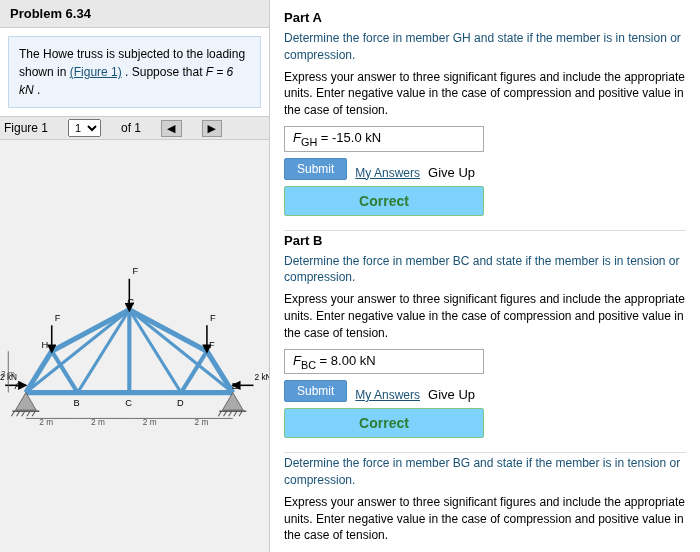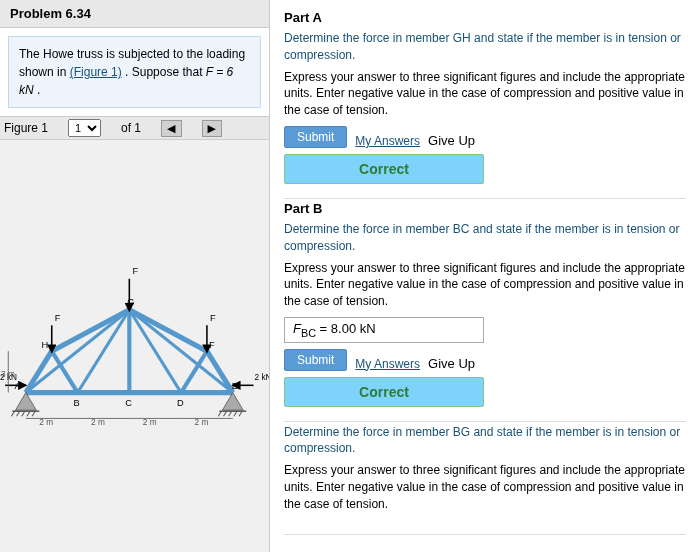--- a/index.html
+++ b/index.html
@@ -279,20 +279,23 @@
     </div>
   </div>
 </div>
 
 <div class="right-panel">
 
   <div class="part-section">
     <div class="part-label">Part A</div>
     <div class="part-question">Determine the force in member GH and state if the member is in tension or compression.</div>
     <div class="part-instruction">Express your answer to three significant figures and include the appropriate units. Enter negative value in the case of compression and positive value in the case of tension.</div>
+    <div class="answer-box">
+      <em>F</em><sub>GH</sub><span> = </span><span>-15.0 kN</span>
+    </div>
     <div class="action-row">
       <button class="submit-btn">Submit</button>
       <a class="link-btn">My Answers</a>
       <span>Give Up</span>
     </div>
     <div class="correct-box">Correct</div>
   </div>
 
   <div class="part-section">
     <div class="part-label">Part B</div>

